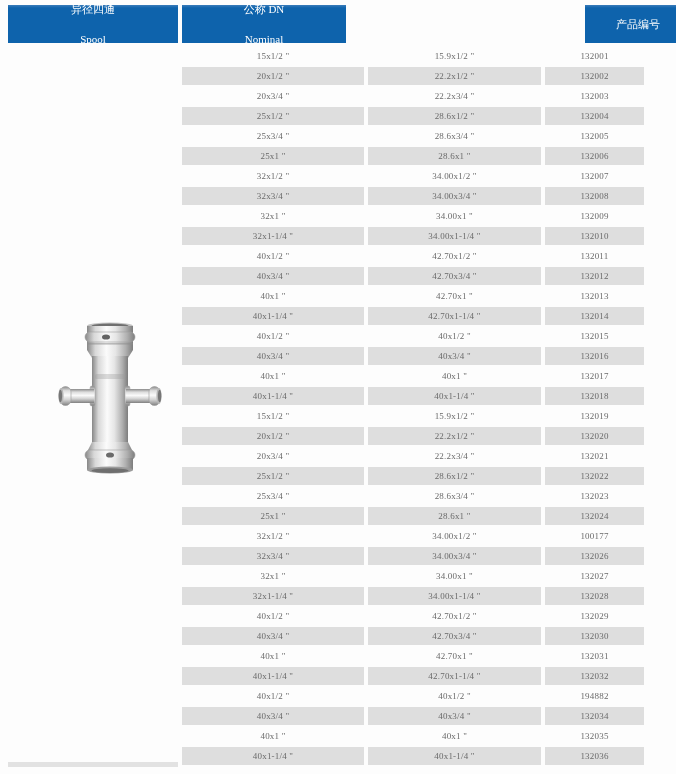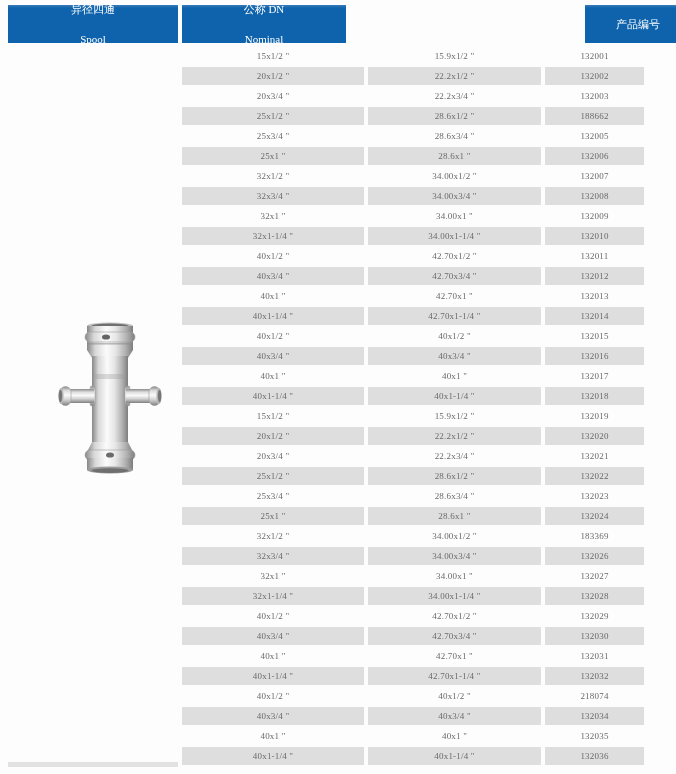--- a/index.html
+++ b/index.html
@@ -140,21 +140,21 @@
         <div class="cell">132002</div>
       </div>
       <div class="row">
         <div class="cell">20x3/4 "</div>
         <div class="cell">22.2x3/4 "</div>
         <div class="cell">132003</div>
       </div>
       <div class="row even">
         <div class="cell">25x1/2 "</div>
         <div class="cell">28.6x1/2 "</div>
-        <div class="cell">188662</div>
+        <div class="cell">132004</div>
       </div>
       <div class="row">
         <div class="cell">25x3/4 "</div>
         <div class="cell">28.6x3/4 "</div>
         <div class="cell">132005</div>
       </div>
       <div class="row even">
         <div class="cell">25x1 "</div>
         <div class="cell">28.6x1 "</div>
         <div class="cell">132006</div>
@@ -245,21 +245,21 @@
         <div class="cell">132023</div>
       </div>
       <div class="row even">
         <div class="cell">25x1 "</div>
         <div class="cell">28.6x1 "</div>
         <div class="cell">132024</div>
       </div>
       <div class="row">
         <div class="cell">32x1/2 "</div>
         <div class="cell">34.00x1/2 "</div>
-        <div class="cell">183369</div>
+        <div class="cell">100177</div>
       </div>
       <div class="row even">
         <div class="cell">32x3/4 "</div>
         <div class="cell">34.00x3/4 "</div>
         <div class="cell">132026</div>
       </div>
       <div class="row">
         <div class="cell">32x1 "</div>
         <div class="cell">34.00x1 "</div>
         <div class="cell">132027</div>
@@ -285,21 +285,21 @@
         <div class="cell">132031</div>
       </div>
       <div class="row even">
         <div class="cell">40x1-1/4 "</div>
         <div class="cell">42.70x1-1/4 "</div>
         <div class="cell">132032</div>
       </div>
       <div class="row">
         <div class="cell">40x1/2 "</div>
         <div class="cell">40x1/2 "</div>
-        <div class="cell">218074</div>
+        <div class="cell">194882</div>
       </div>
       <div class="row even">
         <div class="cell">40x3/4 "</div>
         <div class="cell">40x3/4 "</div>
         <div class="cell">132034</div>
       </div>
       <div class="row">
         <div class="cell">40x1 "</div>
         <div class="cell">40x1 "</div>
         <div class="cell">132035</div>

